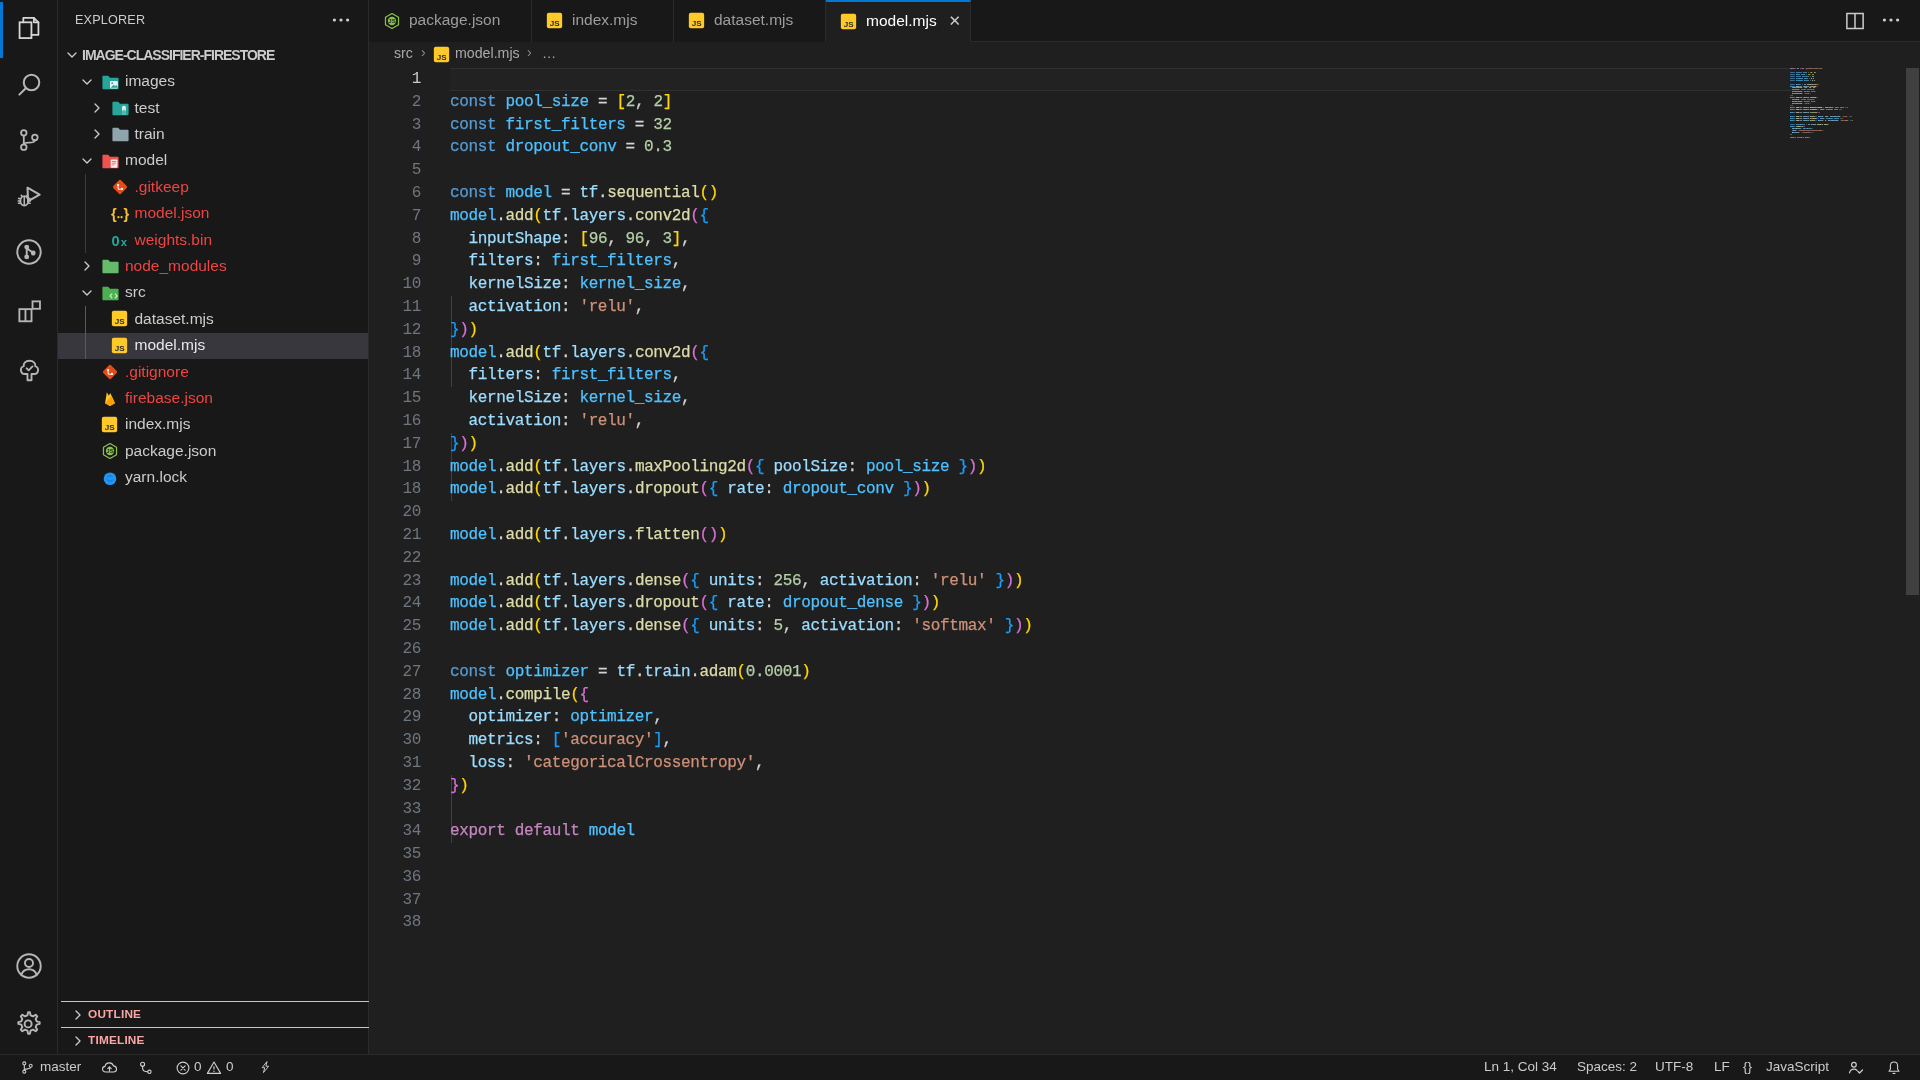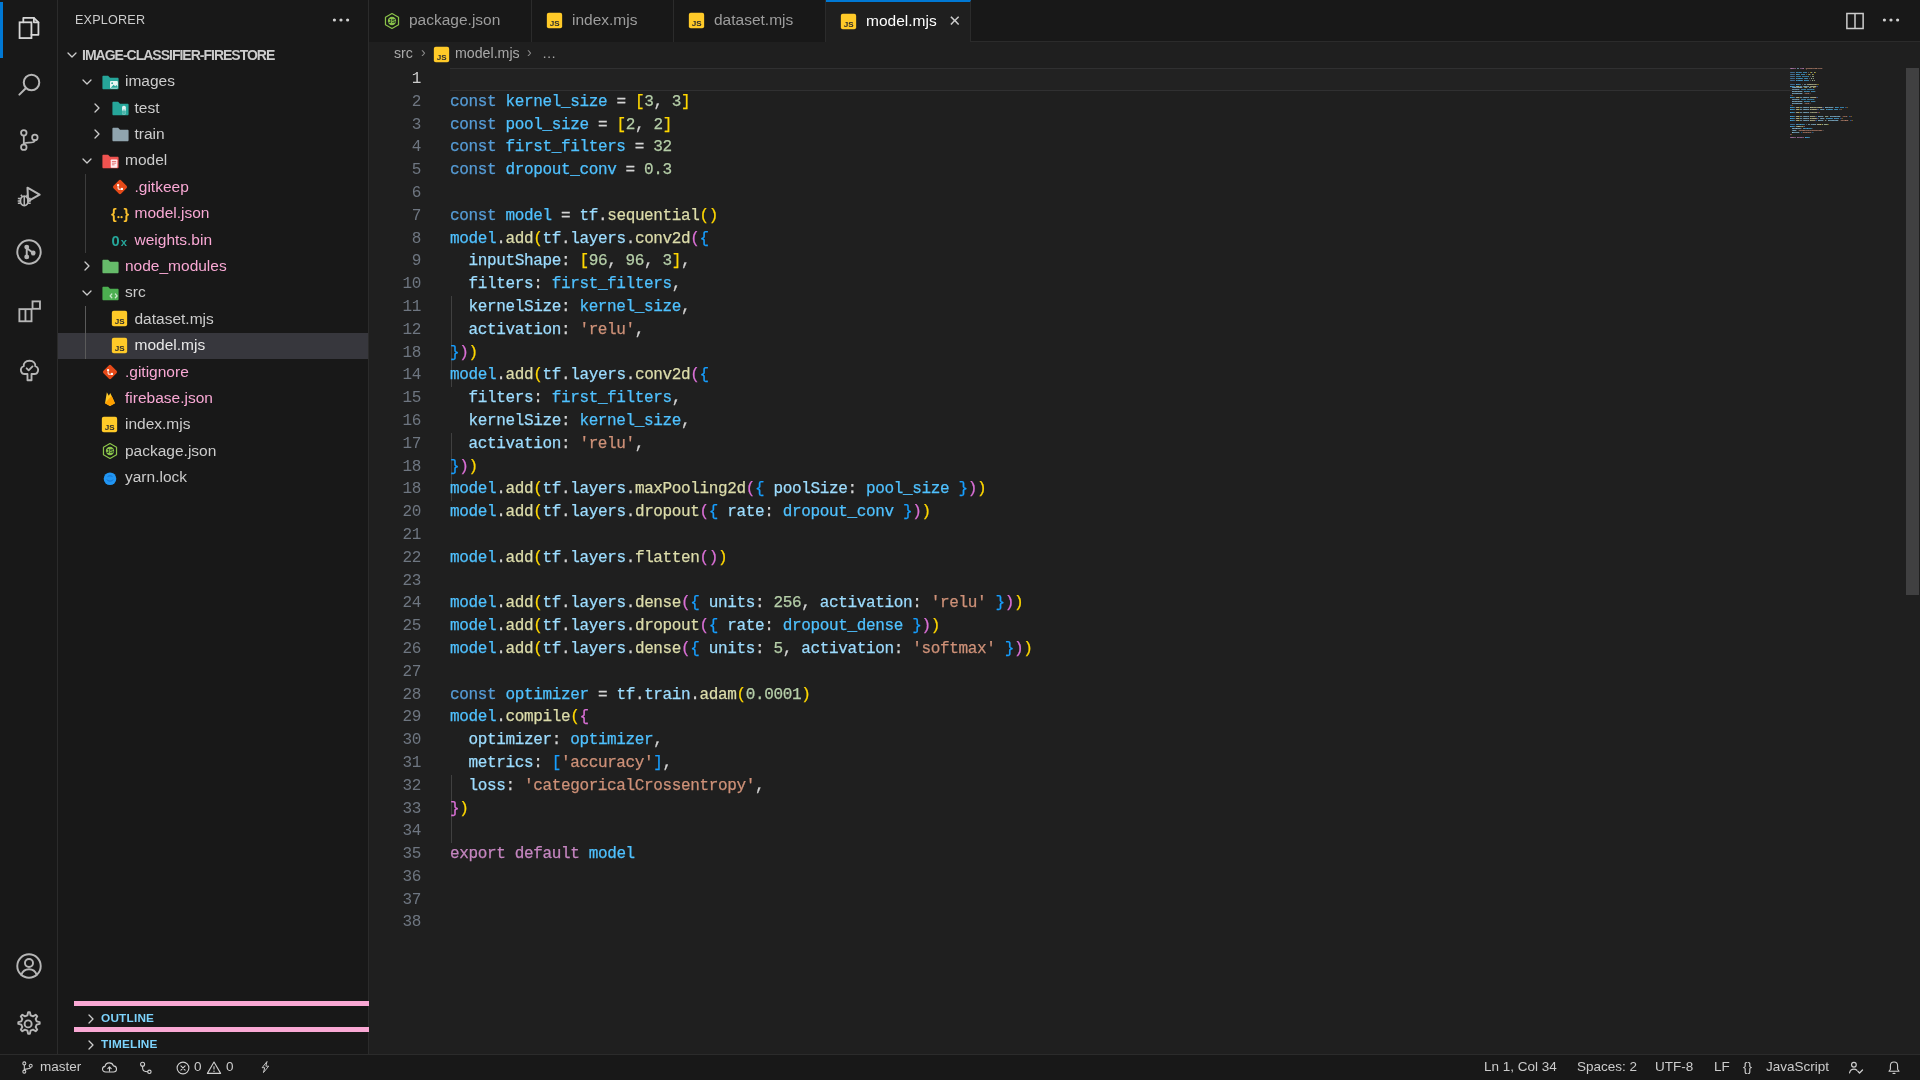--- a/index.html
+++ b/index.html
@@ -15,24 +15,24 @@
 #sbhead { position:absolute; left:17px; top:13px; font-size:12.6px; color:#cccccc; letter-spacing:0.2px; }
 #sbdots { position:absolute; left:273px; top:10px; }
 .trow { position:absolute; left:0; width:310px; height:26.4px; }
 .trow.sel { background:#37373d; }
 .trow.sel .tt { color:#e8e8e8; }
 .trow.root { font-weight:bold; }
 .trow.root .tt { font-size:14px; letter-spacing:-1px; top:4.5px; }
 .tc { position:absolute; top:5px; }
 .ti { position:absolute; top:4px; }
 .tt { position:absolute; top:3.5px; font-size:15.5px; color:#cccccc; white-space:nowrap; }
-.dim .tt { color:#f9a8d4; }
+.dim .tt { color:#ef4444; }
 .tguide { position:absolute; width:1px; background:#3c3c3c; }
 .tguide.on { background:#5a5a5a; }
-.sbsec { position:absolute; left:16px; width:310px; height:26px; border-top:5px solid #f9a8d4; color:#7dd3fc; }
+.sbsec { position:absolute; left:3px; width:310px; height:26px; border-top:1px solid #f9a8d4; color:#fca5a5; }
 .sbsec .ch { position:absolute; left:9px; top:5px; }
 .sbsec .lb { position:absolute; left:27px; top:5px; font-size:11.8px; font-weight:bold; letter-spacing:0.2px; }
 
 
 #tabbar { position:absolute; left:369px; top:0; width:1551px; height:42px; background:#181818; border-bottom:1px solid #2b2b2b; }
 .tab { position:absolute; top:0; height:42px; background:#181818; border-right:1px solid #2b2b2b; }
 .tab.active { background:#1f1f1f; height:43px; border-top:2px solid #0078d4; }
 .tabicon { position:absolute; left:14px; top:12px; }
 .tab.active .tabicon { top:11px; }
 .tabname { position:absolute; left:40px; top:11px; font-size:15.5px; color:#9d9d9d; white-space:nowrap; }
@@ -399,21 +399,20 @@
 <div class="gl">35</div>
 <div class="gl">36</div>
 <div class="gl">37</div>
 <div class="gl">38</div>
     </div>
   <div class="ig" style="top:228.0px;height:91.2px"></div>
   <div class="ig" style="top:364.8px;height:68.4px"></div>
   <div class="ig" style="top:706.8000000000001px;height:68.4px"></div>
   <div id="codebox">
 <div class="cl"></div>
-<div class="cl"><i style="color:#569CD6">const</i> <i style="color:#4FC1FF">kernel_size</i> = <i style="color:#FFD700">[</i><i style="color:#B5CEA8">3</i>, <i style="color:#B5CEA8">3</i><i style="color:#FFD700">]</i></div>
 <div class="cl"><i style="color:#569CD6">const</i> <i style="color:#4FC1FF">pool_size</i> = <i style="color:#FFD700">[</i><i style="color:#B5CEA8">2</i>, <i style="color:#B5CEA8">2</i><i style="color:#FFD700">]</i></div>
 <div class="cl"><i style="color:#569CD6">const</i> <i style="color:#4FC1FF">first_filters</i> = <i style="color:#B5CEA8">32</i></div>
 <div class="cl"><i style="color:#569CD6">const</i> <i style="color:#4FC1FF">dropout_conv</i> = <i style="color:#B5CEA8">0.3</i></div>
 <div class="cl"></div>
 <div class="cl"><i style="color:#569CD6">const</i> <i style="color:#4FC1FF">model</i> = <i style="color:#9CDCFE">tf</i>.<i style="color:#DCDCAA">sequential</i><i style="color:#FFD700">()</i></div>
 <div class="cl"><i style="color:#4FC1FF">model</i>.<i style="color:#DCDCAA">add</i><i style="color:#FFD700">(</i><i style="color:#9CDCFE">tf</i>.<i style="color:#9CDCFE">layers</i>.<i style="color:#DCDCAA">conv2d</i><i style="color:#DA70D6">(</i><i style="color:#179FFF">{</i></div>
 <div class="cl">  <i style="color:#9CDCFE">inputShape</i>: <i style="color:#FFD700">[</i><i style="color:#B5CEA8">96</i>, <i style="color:#B5CEA8">96</i>, <i style="color:#B5CEA8">3</i><i style="color:#FFD700">]</i>,</div>
 <div class="cl">  <i style="color:#9CDCFE">filters</i>: <i style="color:#4FC1FF">first_filters</i>,</div>
 <div class="cl">  <i style="color:#9CDCFE">kernelSize</i>: <i style="color:#4FC1FF">kernel_size</i>,</div>
 <div class="cl">  <i style="color:#9CDCFE">activation</i>: <i style="color:#CE9178">'relu'</i>,</div>

